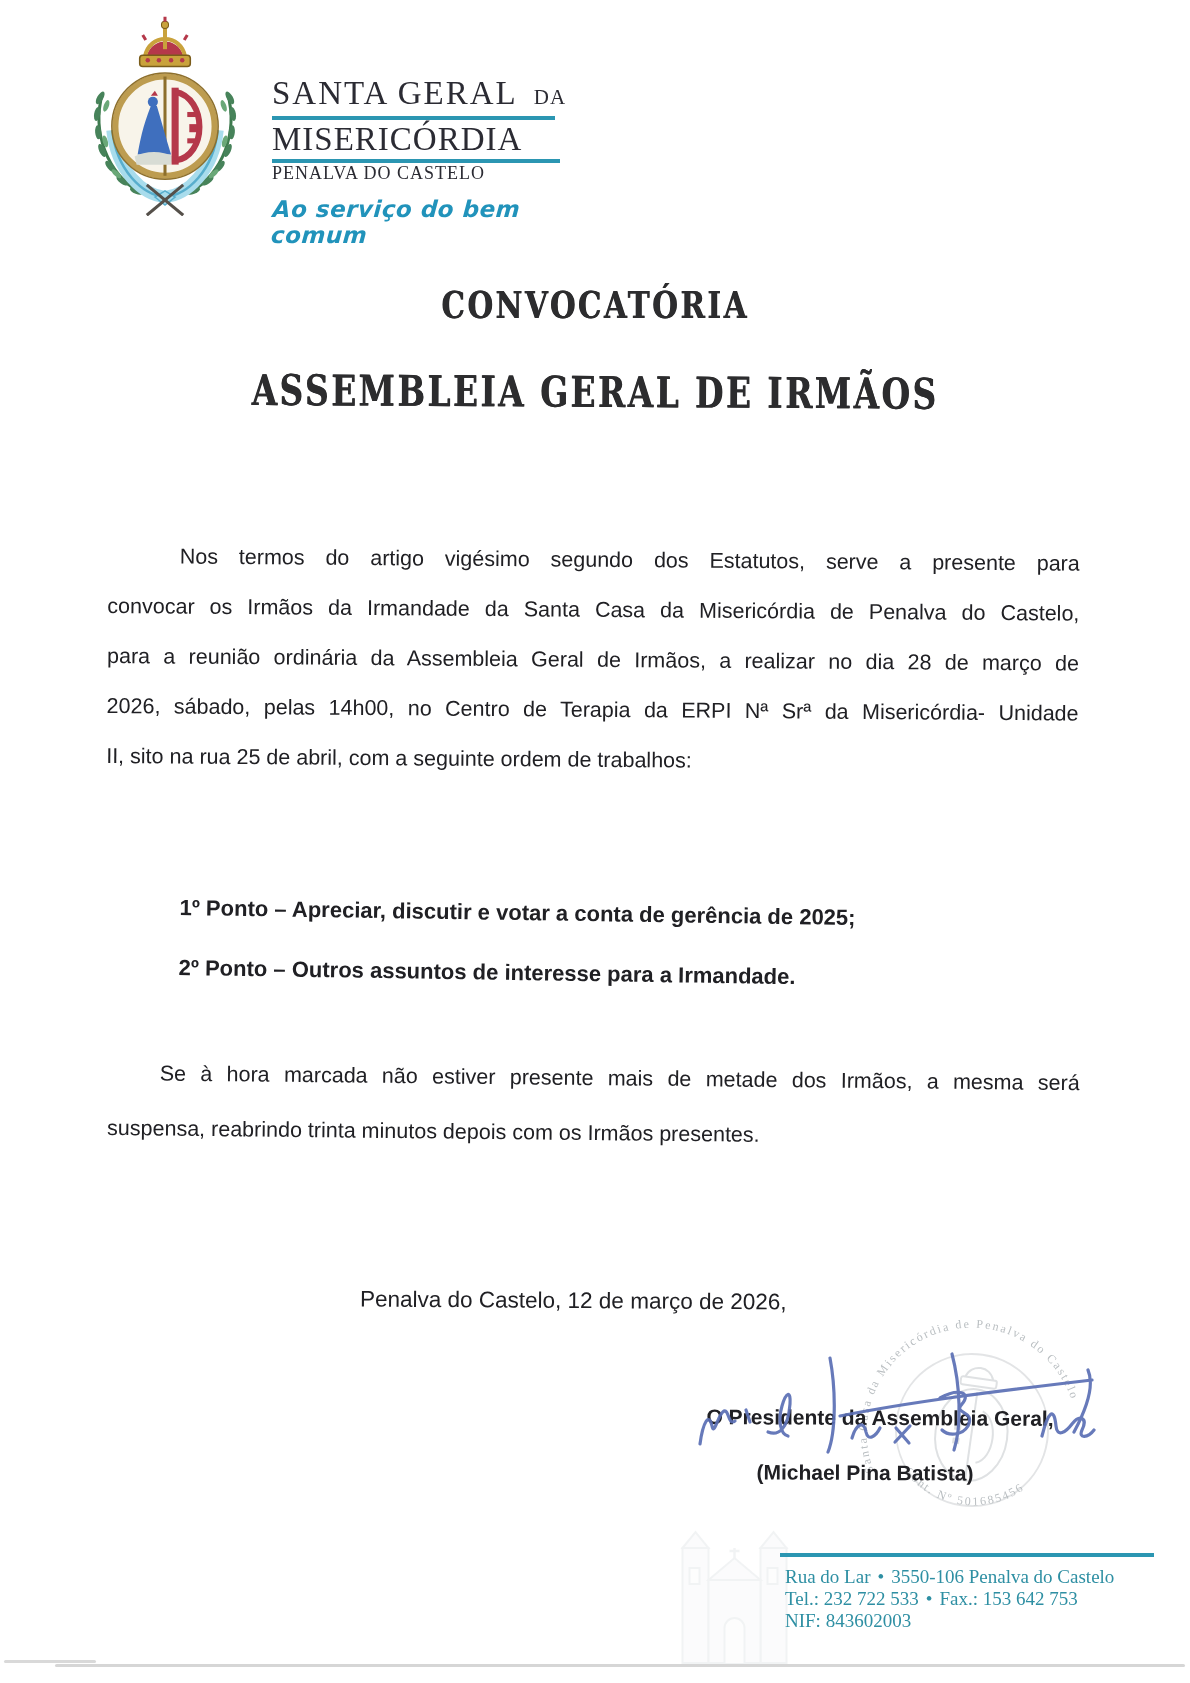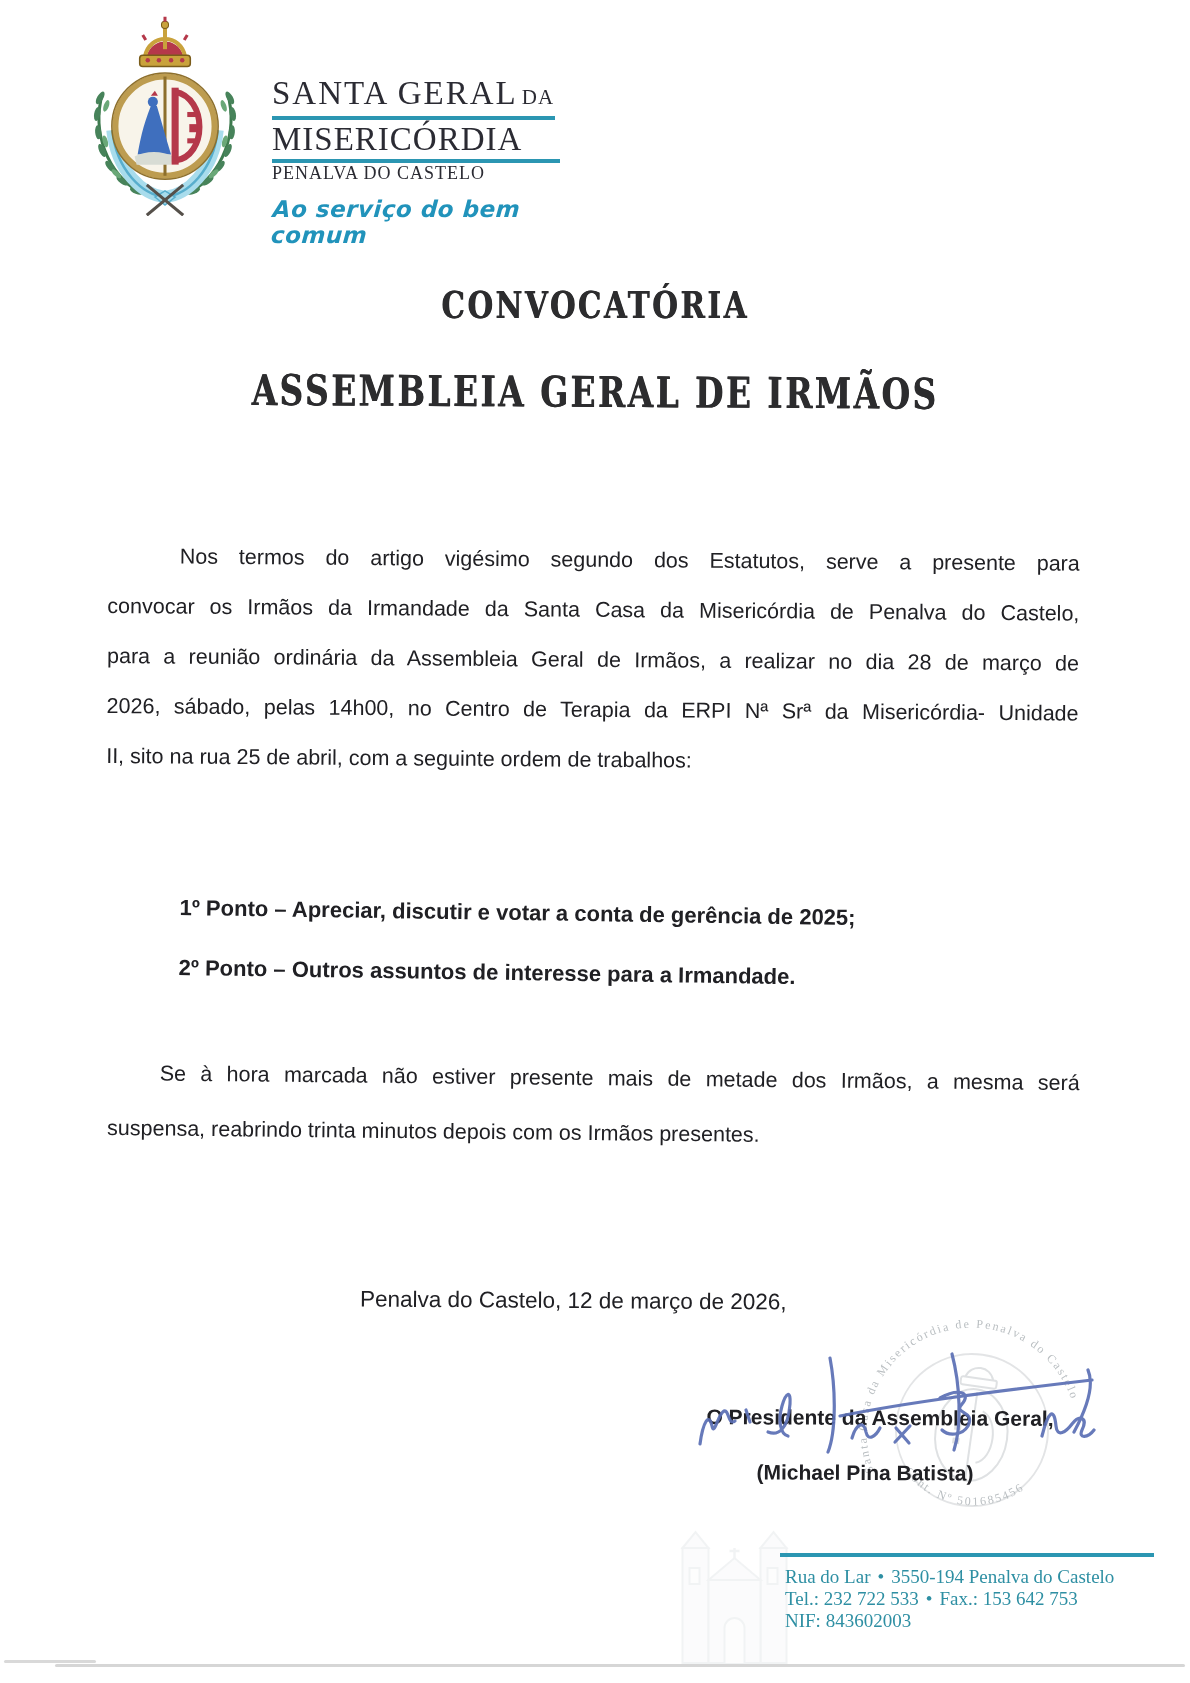--- a/index.html
+++ b/index.html
@@ -4,21 +4,21 @@
 <style>
   html,body{margin:0;padding:0;background:#ffffff;}
   .page{position:relative;width:1190px;height:1683px;background:#ffffff;overflow:hidden;
         font-family:"Liberation Sans",sans-serif;color:#202024;}
   .abs{position:absolute;}
 
   
   .crest{left:84px;top:12px;width:162px;height:204px;}
   .orgblock{left:272px;top:76px;width:330px;}
   .org1{font-family:"Liberation Serif",serif;font-size:33px;letter-spacing:2px;color:#2b2b33;line-height:34px;}
-  .org1 .small{font-size:21px;letter-spacing:1px;margin-left:4px;}
+  .org1 .small{font-size:21px;letter-spacing:1px;margin-left:16px;}
   .tealrule{height:4px;background:#2b96b2;}
   .r1{width:283px;margin-top:2px;}
   .r2{width:288px;margin-top:1px;}
   .org2{font-family:"Liberation Serif",serif;font-size:33px;letter-spacing:1px;color:#2b2b33;line-height:37px;margin-top:1px;}
   .orgloc{font-family:"Liberation Serif",serif;font-size:18px;letter-spacing:1px;color:#2b2b33;}
   .tagline{font-family:"DejaVu Sans",sans-serif;font-style:italic;font-weight:bold;font-size:23px;
            color:#2193bb;margin-top:12px;transform:skewX(-4deg);letter-spacing:0.5px;}
 
   
   .title{left:0;width:1190px;text-align:center;font-family:"DejaVu Serif",serif;font-weight:bold;
@@ -226,21 +226,21 @@
       <path d="M50 145 V110 A10 10 0 0 1 70 110 V145" fill="#f4f7f8"></path>
       <path d="M60 40 V30 M55 33 H65" stroke-width="2.5"></path>
       <rect x="15" y="50" width="10" height="16" fill="#f4f7f8"></rect>
       <rect x="93" y="50" width="10" height="16" fill="#f4f7f8"></rect>
     </g>
   </svg>
 
   <div class="abs footrule"></div>
   <div class="abs footer">
     <div class="fline">
-      <span>Rua do Lar</span><span class="sep">•</span><span>3550-194 Penalva do Castelo</span>
+      <span>Rua do Lar</span><span class="sep">•</span><span>3550-106 Penalva do Castelo</span>
     </div>
     <div class="fline">
       <span>Tel.: 232 722 533</span><span class="sep">•</span><span>Fax.: 153 642 753</span>
     </div>
     <div class="fline">NIF: 843602003</div>
   </div>
 
   <div class="abs scanline"></div>
   <div class="abs scanline2"></div>
 

